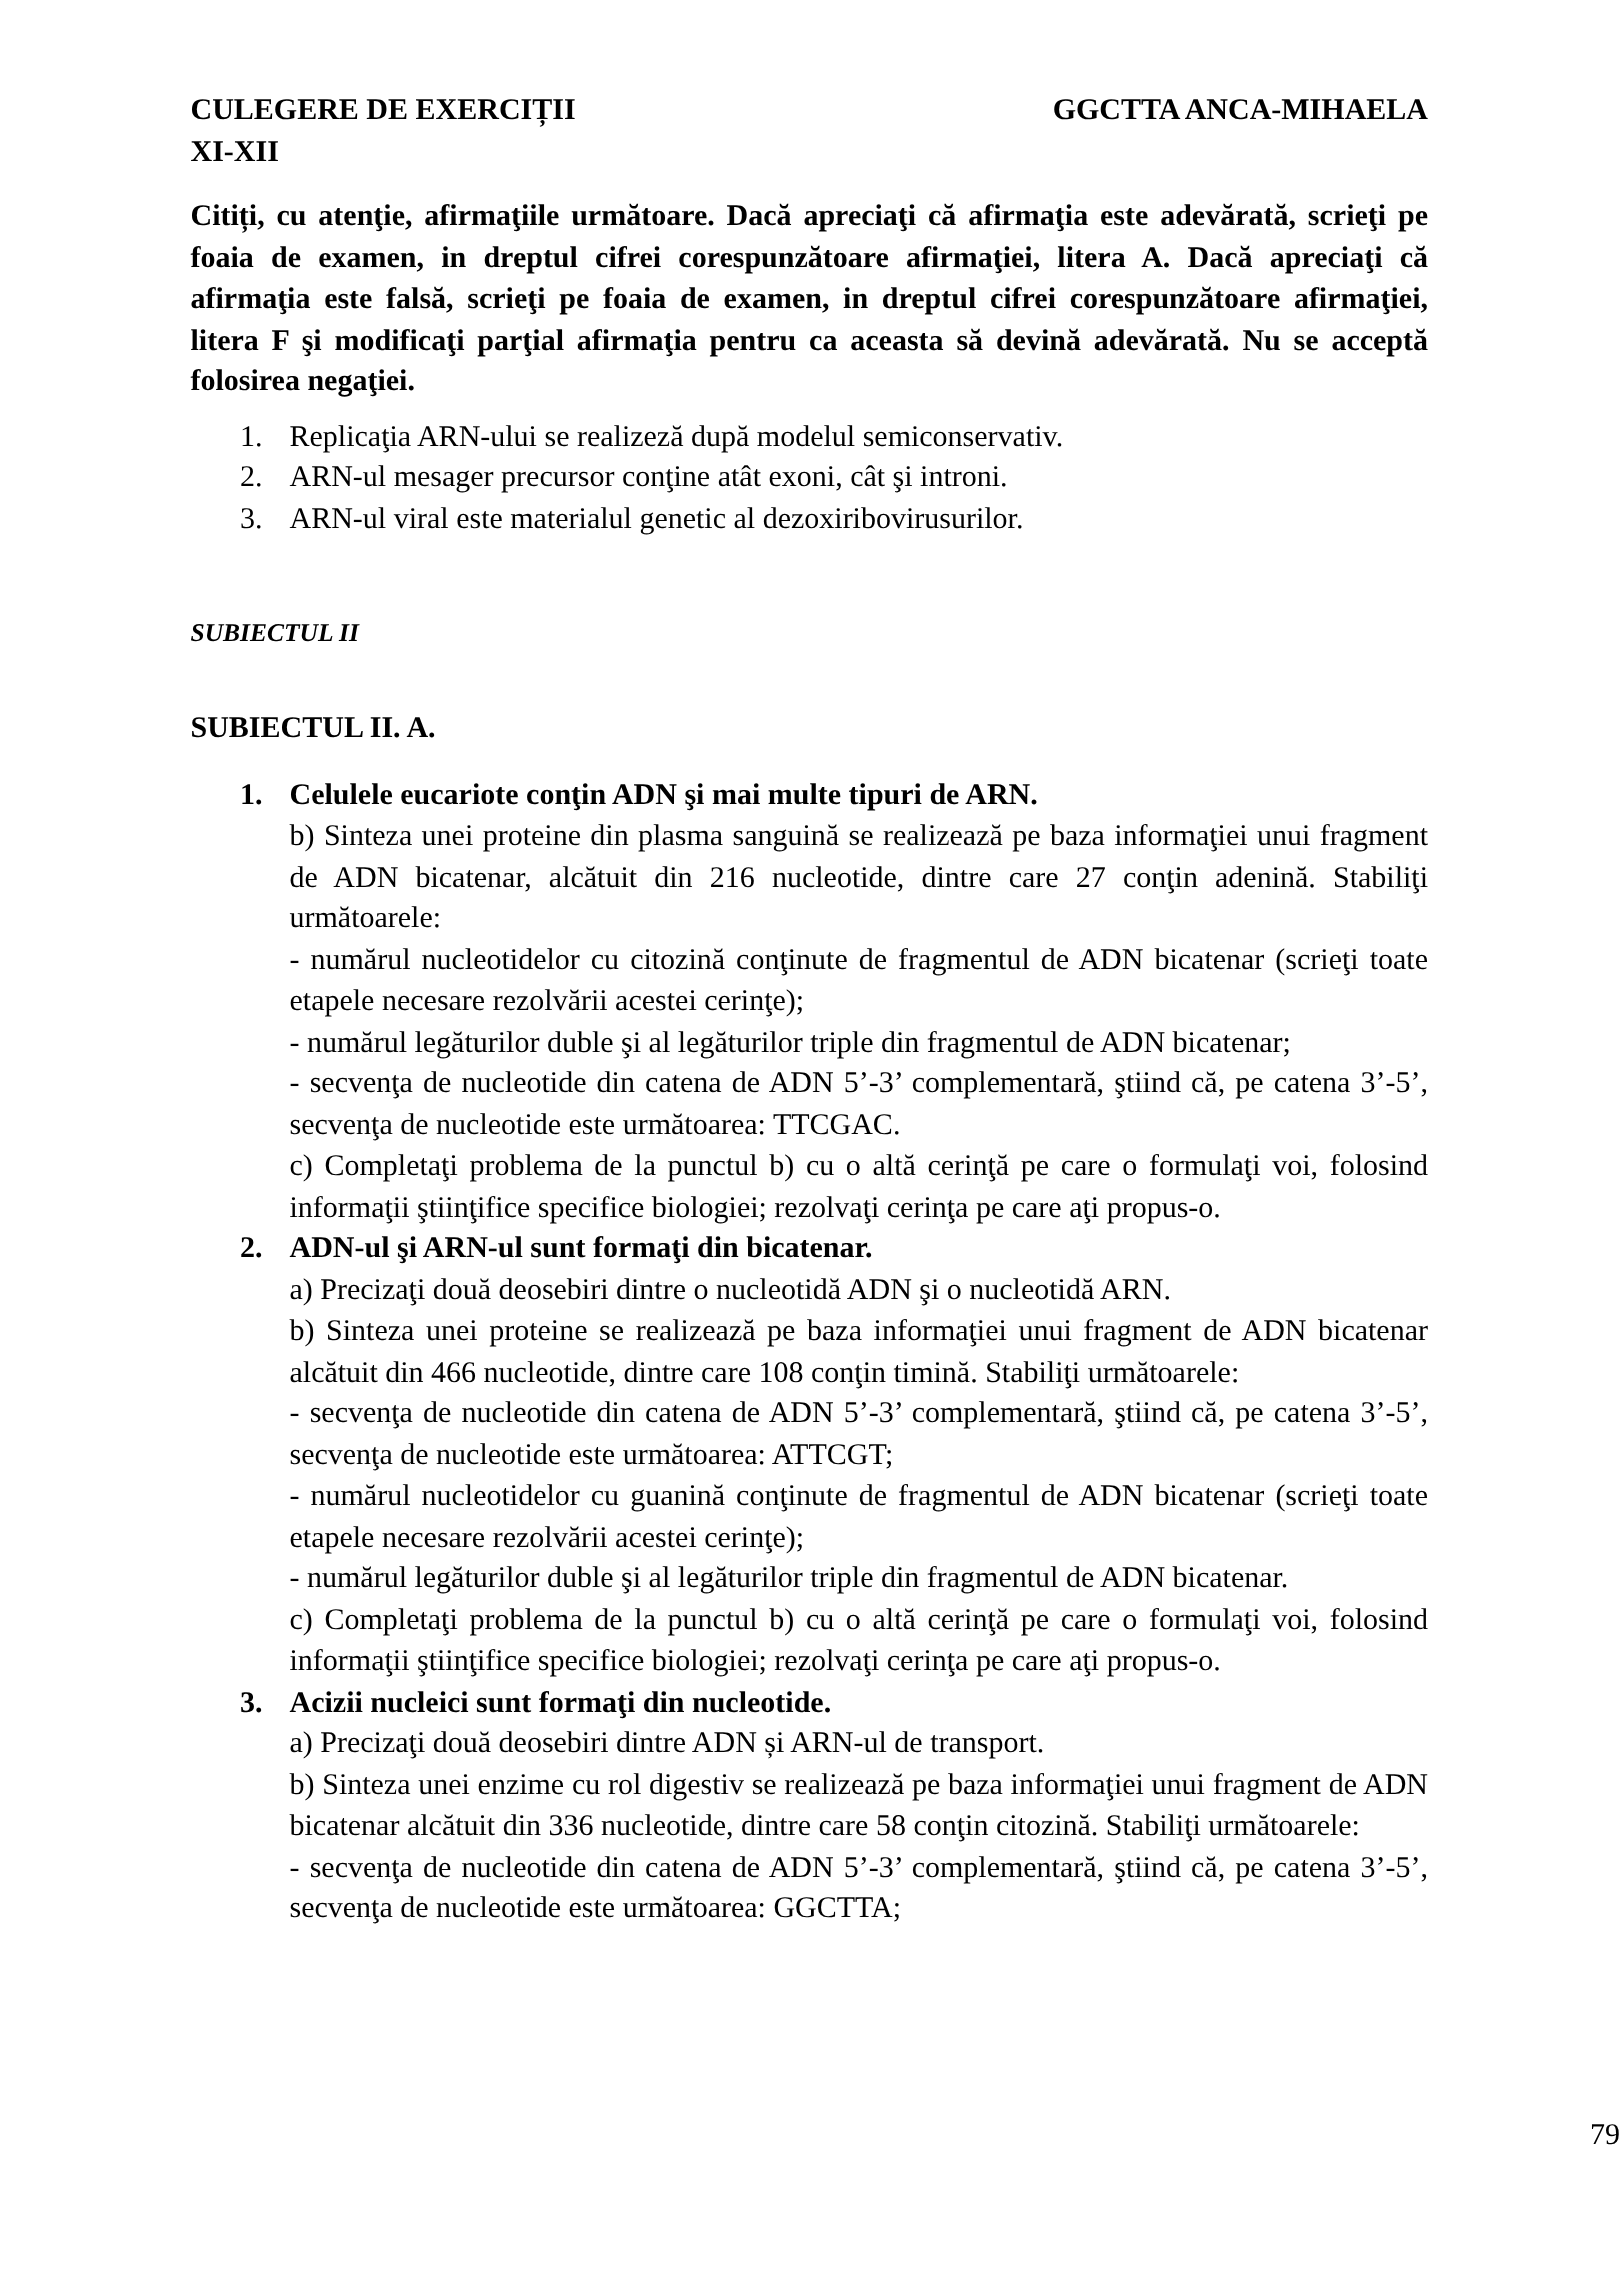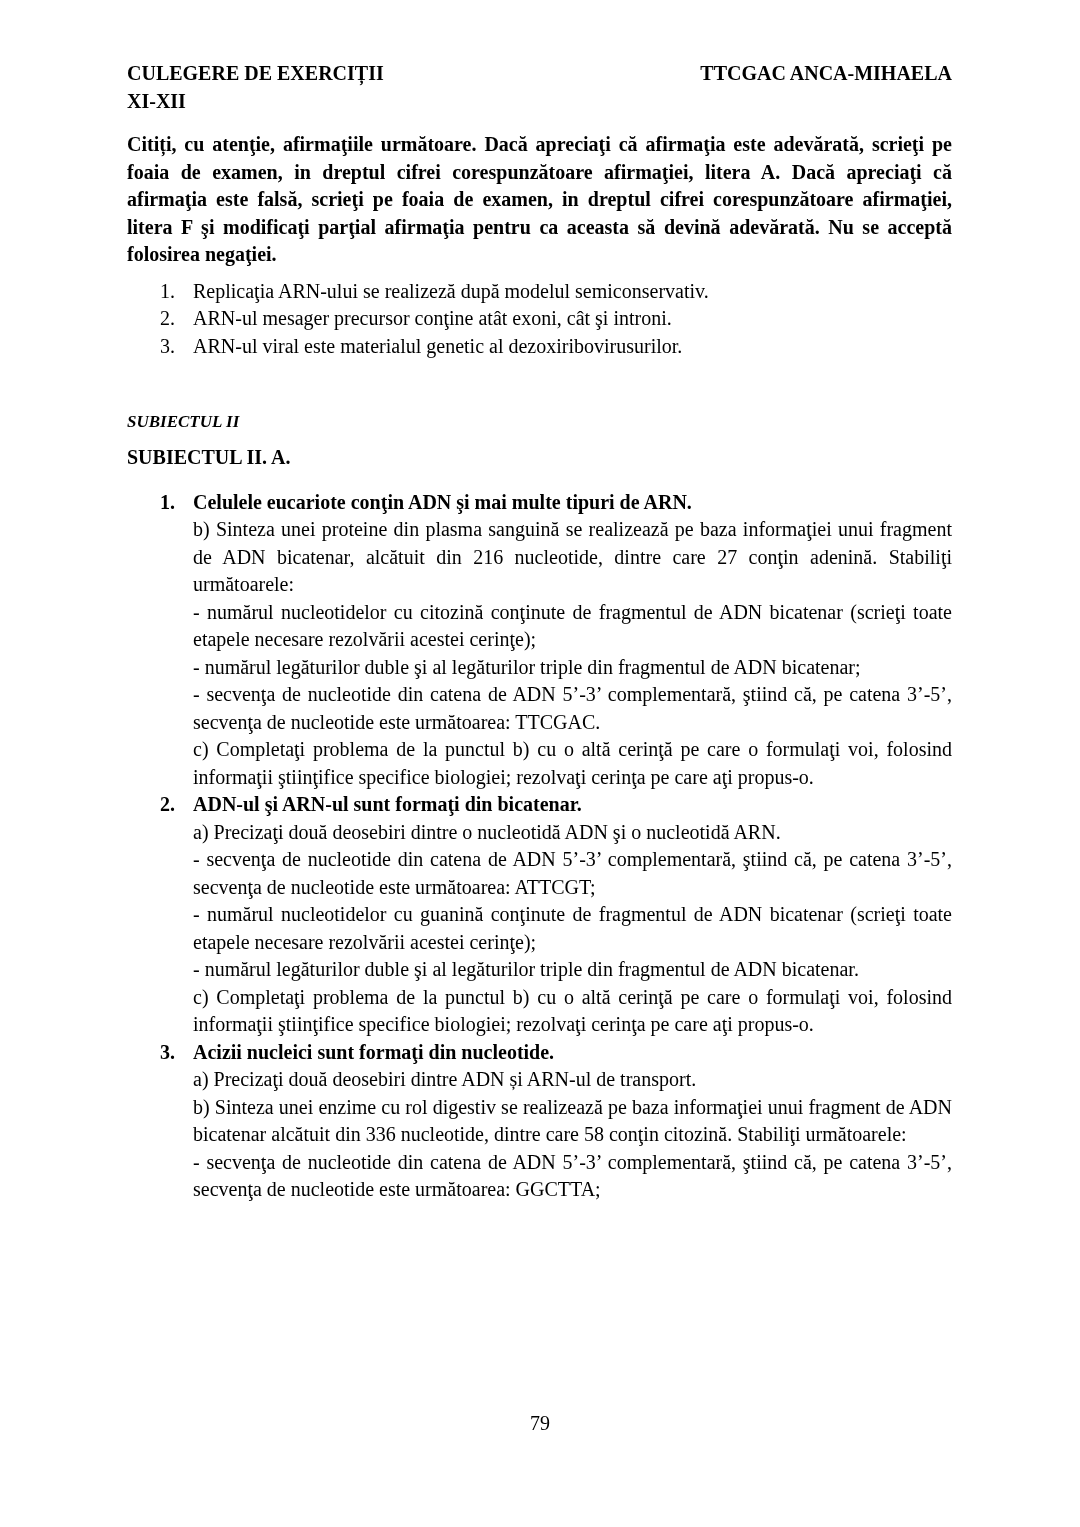--- a/index.html
+++ b/index.html
@@ -19,40 +19,40 @@
   .header { display: flex; justify-content: space-between; align-items: flex-start; }
   .header-left { text-align: left; }
   .header-left .h-center { }
   .s1-title { margin-top: 10px; font-weight: bold; }
   .intro { margin-top: 16px; font-weight: bold; text-align: justify; font-family: Liberation Serif, serif; }
   .statements { margin-top: 9px; padding-left: 33px; }
   .statement { display: flex; }
   .statement .num { width: 33px; flex: none; }
   .statement .stext { flex: 1; }
   .s2-title { margin-top: 47px; font-size: 17px; line-height: 30px; font-weight: bold; font-style: italic; }
-  .s2-subtitle { margin-top: 7px; font-weight: bold; }
+  .s2-subtitle { margin-top: 35px; font-weight: bold; }
   .problems { margin-top: 17px; padding-left: 33px; }
   .problem { display: flex; }
   .problem .num { width: 33px; flex: none; font-weight: bold; }
   .pbody { flex: 1; }
   .ptitle { font-weight: bold; }
   .ppara { text-align: justify; }
-  .page-number { position: absolute; left: 0; right: 0; bottom: 90px; text-align: center; }
+  .page-number { position: absolute; left: 0; right: 0; bottom: 90px; text-align: right; }
 </style>
 </head>
 <body>
 
 <div class="page">
 
   <div class="header">
     <div class="header-left">
       <div class="h-bold">CULEGERE DE EXERCIȚII</div>
       <div class="h-bold h-center">XI-XII</div>
     </div>
-    <div class="h-bold">TTCGAC ANCA-MIHAELA</div>
+    <div class="h-bold">GGCTTA ANCA-MIHAELA</div>
   </div>
 
 
   <p class="intro">Citiți, cu atenţie, afirmaţiile următoare. Dacă apreciaţi că afirmaţia este adevărată, scrieţi pe foaia de examen, in dreptul cifrei corespunzătoare afirmaţiei, litera A. Dacă apreciaţi că afirmaţia este falsă, scrieţi pe foaia de examen, in dreptul cifrei corespunzătoare afirmaţiei, litera F şi modificaţi parţial afirmaţia pentru ca aceasta să devină adevărată. Nu se acceptă folosirea negaţiei.</p>
 
   <div class="statements">
     <div class="statement">
       <span class="num">1.</span>
       <span class="stext">Replicaţia ARN-ului se realizeză după modelul semiconservativ.</span>
     </div>
@@ -82,20 +82,21 @@
         <p class="ppara">- secvenţa de nucleotide din catena de ADN 5’-3’ complementară, ştiind că, pe catena 3’-5’, secvenţa de nucleotide este următoarea: TTCGAC.</p>
         <p class="ppara">c) Completaţi problema de la punctul b) cu o altă cerinţă pe care o formulaţi voi, folosind informaţii ştiinţifice specifice biologiei; rezolvaţi cerinţa pe care aţi propus-o.</p>
       </div>
     </div>
 
     <div class="problem">
       <span class="num">2.</span>
       <div class="pbody">
         <div class="ptitle">ADN-ul şi ARN-ul sunt formaţi din bicatenar.</div>
         <p class="ppara">a) Precizaţi două deosebiri dintre o nucleotidă ADN şi o nucleotidă ARN.</p>
+        <p class="ppara">b) Sinteza unei proteine se realizează pe baza informaţiei unui fragment de ADN bicatenar alcătuit din 466 nucleotide, dintre care 108 conţin timină. Stabiliţi următoarele:</p>
         <p class="ppara">- secvenţa de nucleotide din catena de ADN 5’-3’ complementară, ştiind că, pe catena 3’-5’, secvenţa de nucleotide este următoarea: ATTCGT;</p>
         <p class="ppara">- numărul nucleotidelor cu guanină conţinute de fragmentul de ADN bicatenar (scrieţi toate etapele necesare rezolvării acestei cerinţe);</p>
         <p class="ppara">- numărul legăturilor duble şi al legăturilor triple din fragmentul de ADN bicatenar.</p>
         <p class="ppara">c) Completaţi problema de la punctul b) cu o altă cerinţă pe care o formulaţi voi, folosind informaţii ştiinţifice specifice biologiei; rezolvaţi cerinţa pe care aţi propus-o.</p>
       </div>
     </div>
 
     <div class="problem">
       <span class="num">3.</span>
       <div class="pbody">

